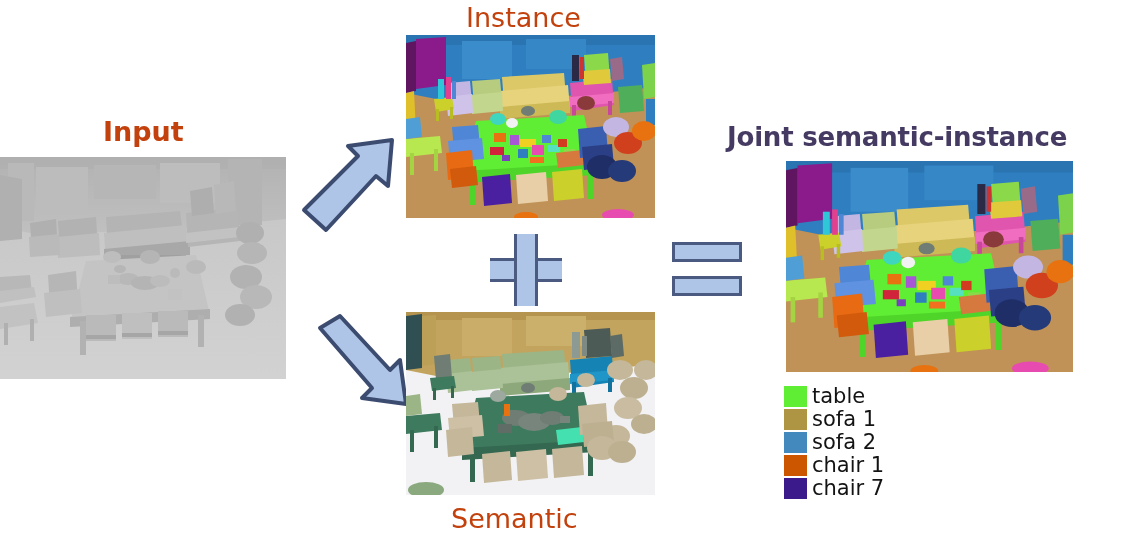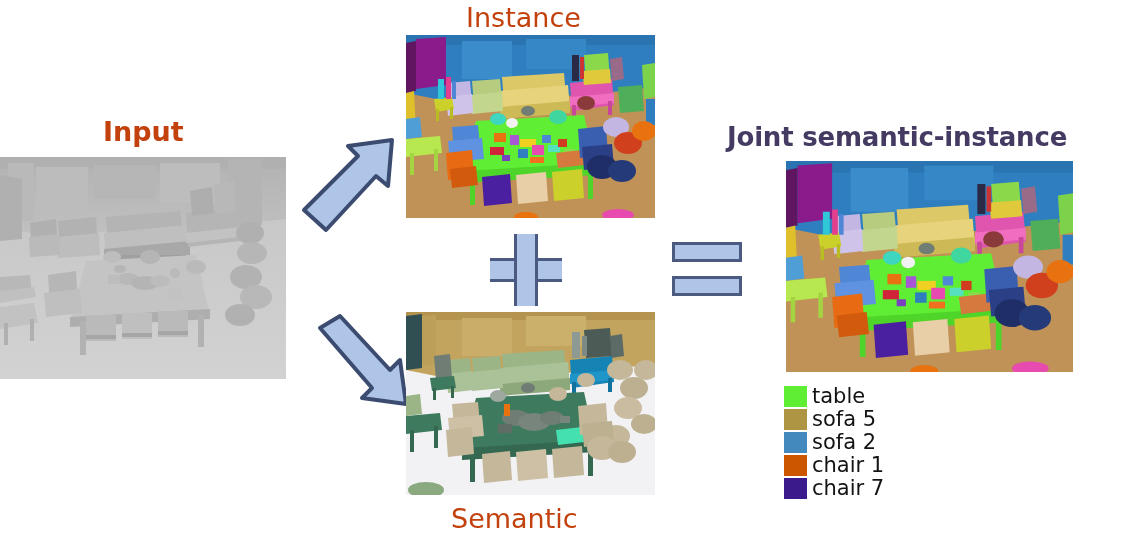--- a/index.html
+++ b/index.html
@@ -461,21 +461,21 @@
   </svg>
 </div>
 
 <div id="legend">
   <div class="legend-row">
     <span class="legend-swatch" style="background: rgb(95, 238, 52);"></span>
     <span class="legend-text">table</span>
   </div>
   <div class="legend-row">
     <span class="legend-swatch" style="background: rgb(173, 149, 67);"></span>
-    <span class="legend-text">sofa 5</span>
+    <span class="legend-text">sofa 1</span>
   </div>
   <div class="legend-row">
     <span class="legend-swatch" style="background: rgb(67, 137, 190);"></span>
     <span class="legend-text">sofa 2</span>
   </div>
   <div class="legend-row">
     <span class="legend-swatch" style="background: rgb(204, 85, 0);"></span>
     <span class="legend-text">chair 1</span>
   </div>
   <div class="legend-row">

